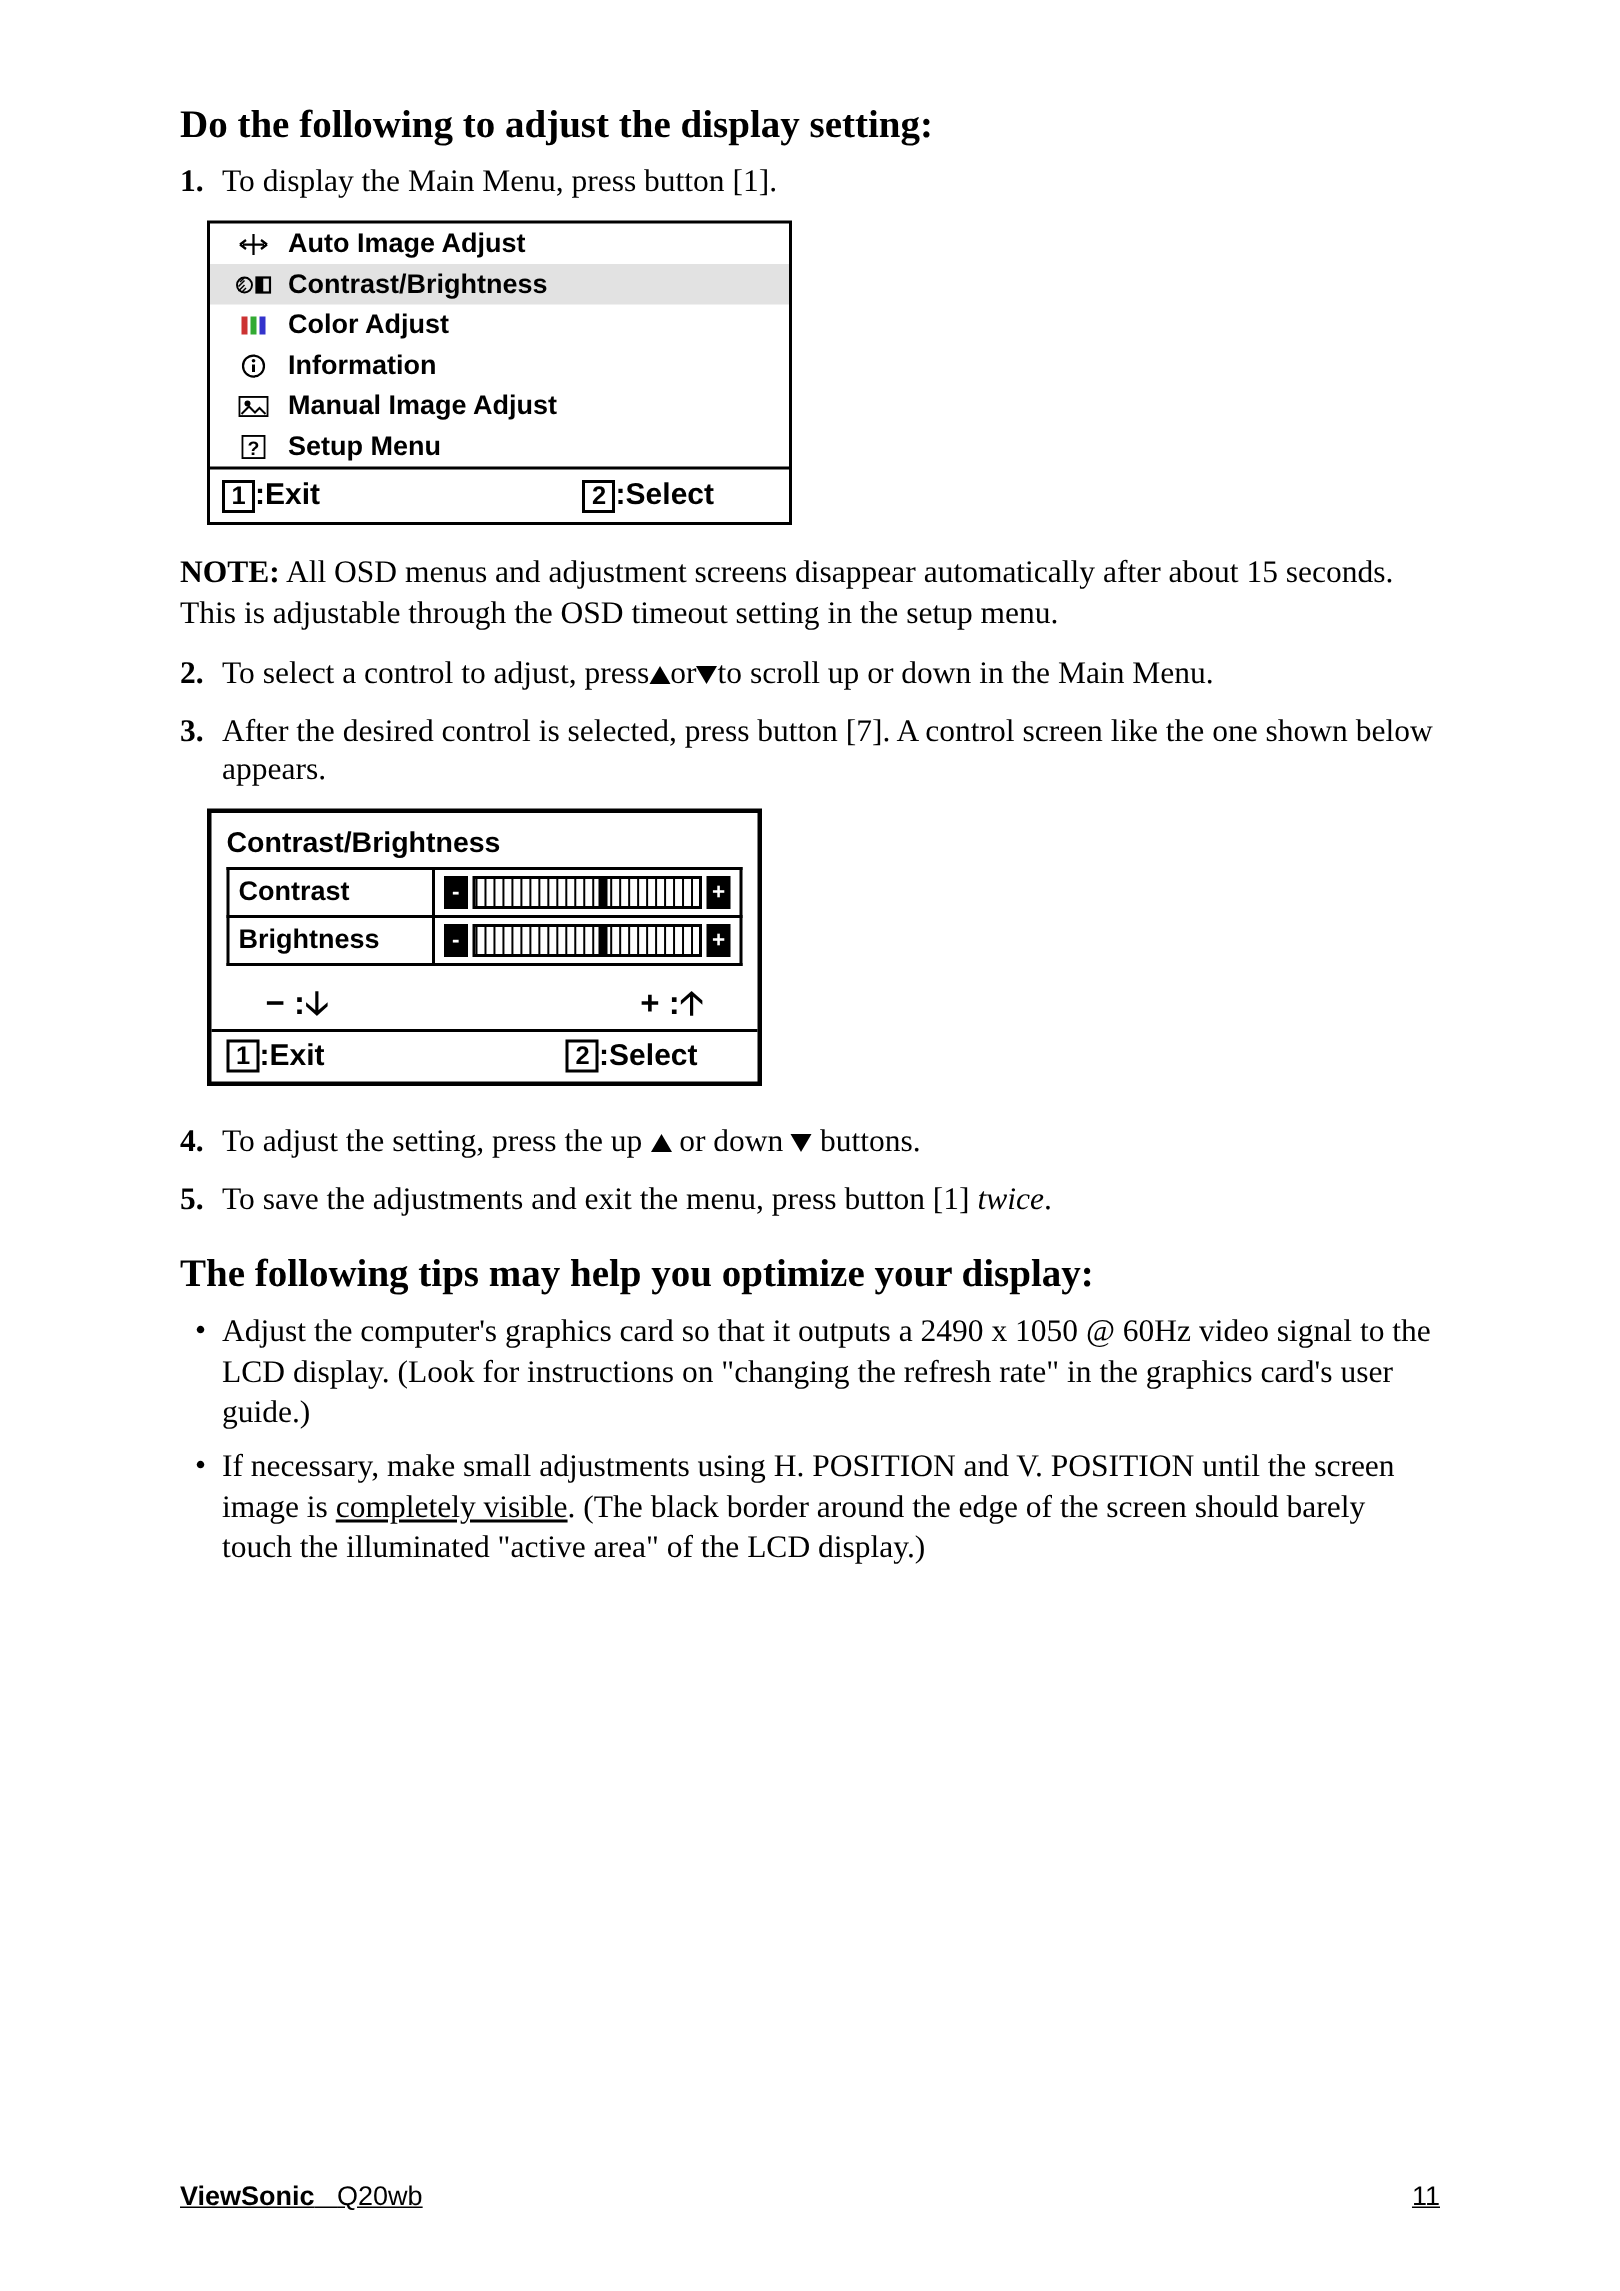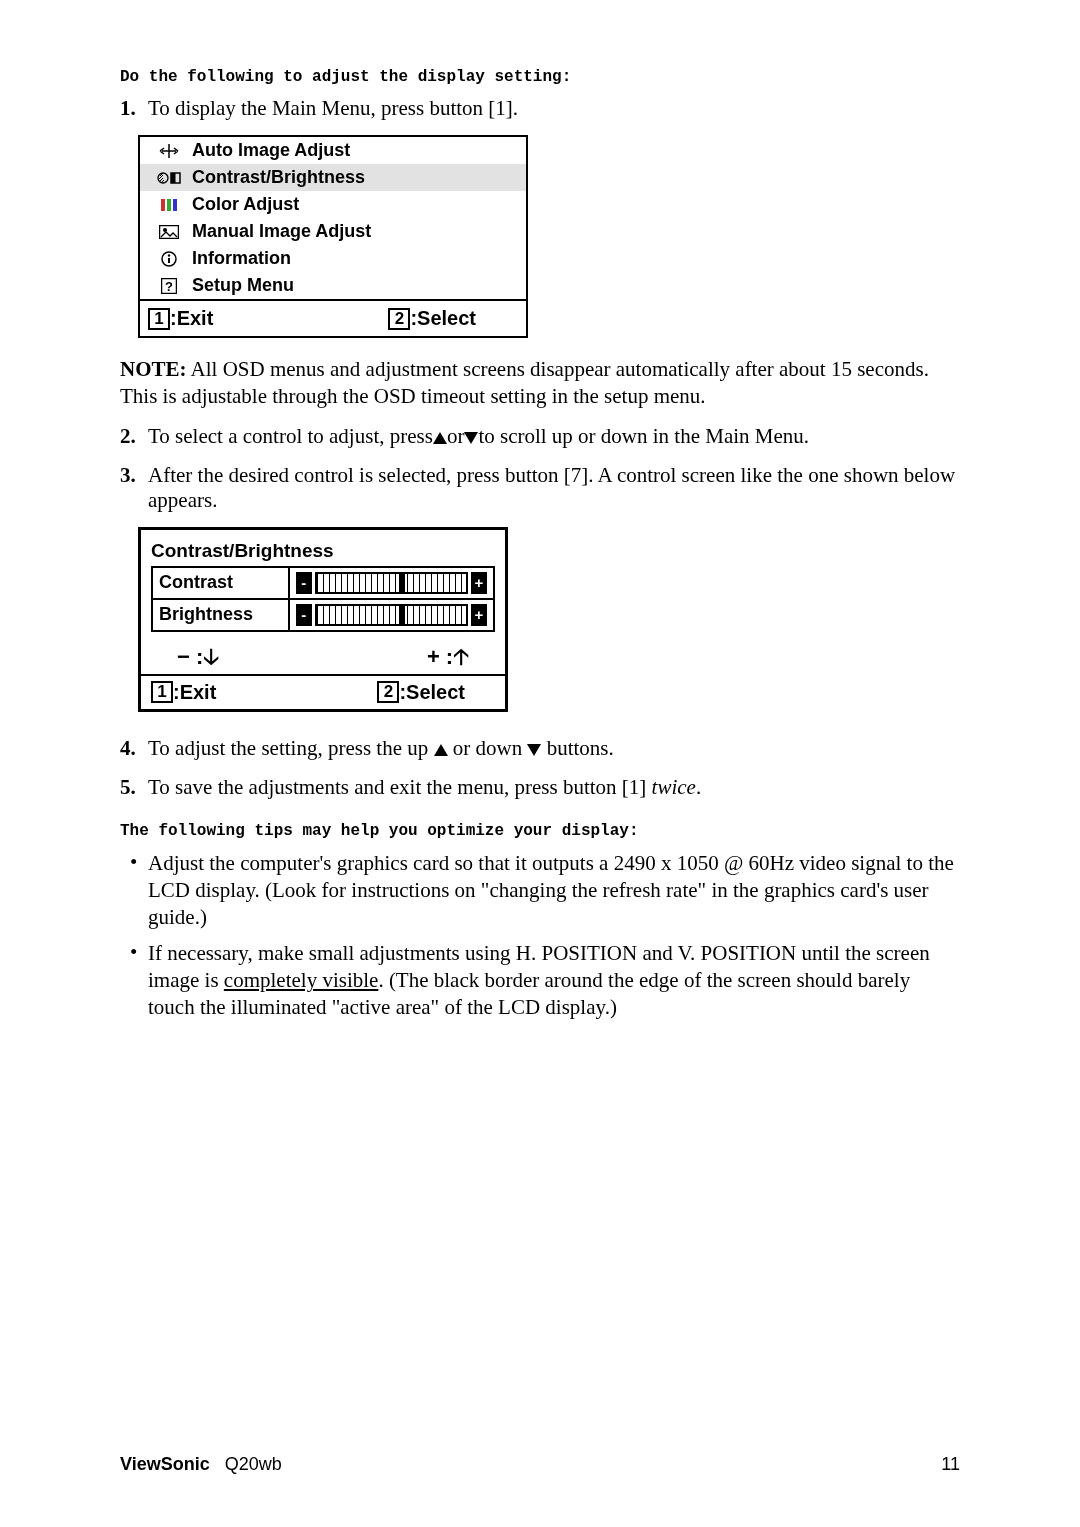--- a/index.html
+++ b/index.html
@@ -6,22 +6,22 @@
   body {
     width: 1080px;
     height: 1527px;
     font-family: "Times New Roman", serif;
     font-size: 21px;
     padding: 68px 120px 60px 120px;
     position: relative;
     color: #000;
   }
   h2.section {
-    font-family: Liberation Mono, monospace;
-    font-size: 16px;
+    font-family: Liberation Serif, serif;
+    font-size: 26px;
     font-weight: bold;
     margin-bottom: 10px;
   }
   .numitem {
     display: flex;
     margin: 6px 0 14px 0;
   }
   .numitem .num {
     font-weight: bold;
     min-width: 28px;
@@ -171,20 +171,21 @@
   .ul { text-decoration: underline; }
   em.it { font-style: italic; }
   .footer-page{
     position:absolute;
     bottom:52px;
     left:120px; right:120px;
     display:flex;
     justify-content:space-between;
     font-family: Arial, Helvetica, sans-serif;
     font-size:18px;
+    text-decoration:underline;
   }
   .footer-page .brand{font-weight:bold;}
 
   
   .ic svg{display:block;}
 
   .cb-connectors{
     position:relative;
   }
   .line1{ position:absolute; top:26px; left:-3px; width:26px; border-top:1.5px solid #000;}
@@ -230,38 +231,38 @@
           <rect x="1" y="1" width="4" height="12" fill="#c33"></rect>
           <rect x="7" y="1" width="4" height="12" fill="#3a3"></rect>
           <rect x="13" y="1" width="4" height="12" fill="#33c"></rect>
         </svg>
     </span>
     <span>Color Adjust</span>
   </div>
 
   <div class="row">
     <span class="ic">
+      <svg width="16" height="16">
+          <circle cx="8" cy="8" r="7" stroke="#000" stroke-width="1.5" fill="none"></circle>
+          <circle cx="8" cy="4.5" r="1.2" fill="#000"></circle>
+          <rect x="7" y="7" width="2" height="5" fill="#000"></rect>
+        </svg>
+    </span>
+    <span>Information</span>
+  </div>
+
+  <div class="row">
+    <span class="ic">
       <svg width="20" height="14">
           <rect x="0.5" y="0.5" width="19" height="13" stroke="#000" stroke-width="1.5" fill="none"></rect>
           <circle cx="6" cy="5" r="2" fill="#000"></circle>
           <path d="M2 12 l5 -5 l4 4 l3 -3 l4 4" stroke="#000" stroke-width="1.3" fill="none"></path>
         </svg>
     </span>
     <span>Manual Image Adjust</span>
-  </div>
-
-  <div class="row">
-    <span class="ic">
-      <svg width="16" height="16">
-          <circle cx="8" cy="8" r="7" stroke="#000" stroke-width="1.5" fill="none"></circle>
-          <circle cx="8" cy="4.5" r="1.2" fill="#000"></circle>
-          <rect x="7" y="7" width="2" height="5" fill="#000"></rect>
-        </svg>
-    </span>
-    <span>Information</span>
   </div>
 
   <div class="row">
     <span class="ic">
       <svg width="16" height="16">
           <rect x="0.5" y="0.5" width="15" height="15" stroke="#000" stroke-width="1.5" fill="none"></rect>
           <text x="8" y="13" text-anchor="middle" font-size="13" font-weight="bold" font-family="Arial">?</text>
         </svg>
     </span>
     <span>Setup Menu</span>

